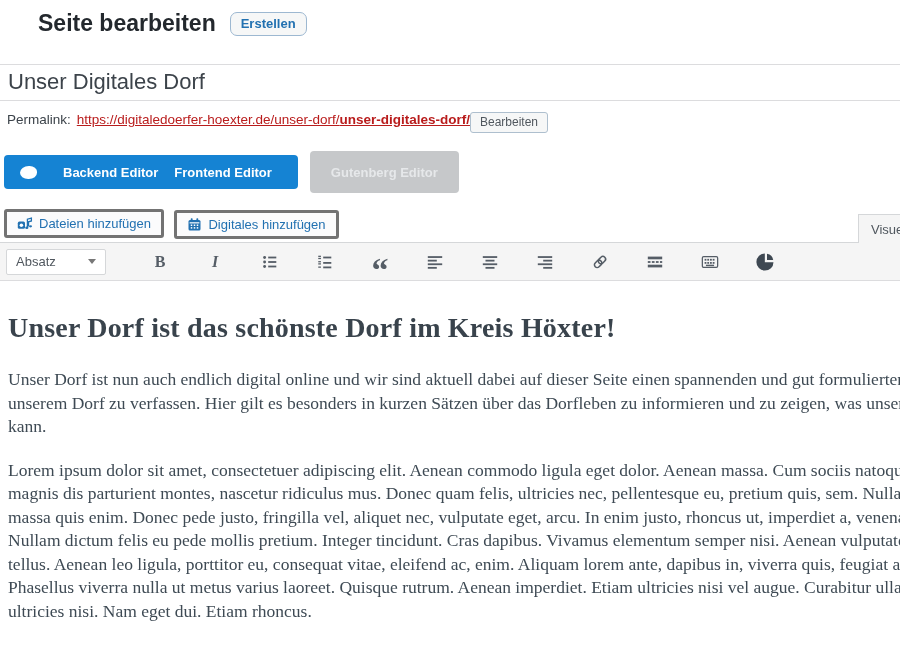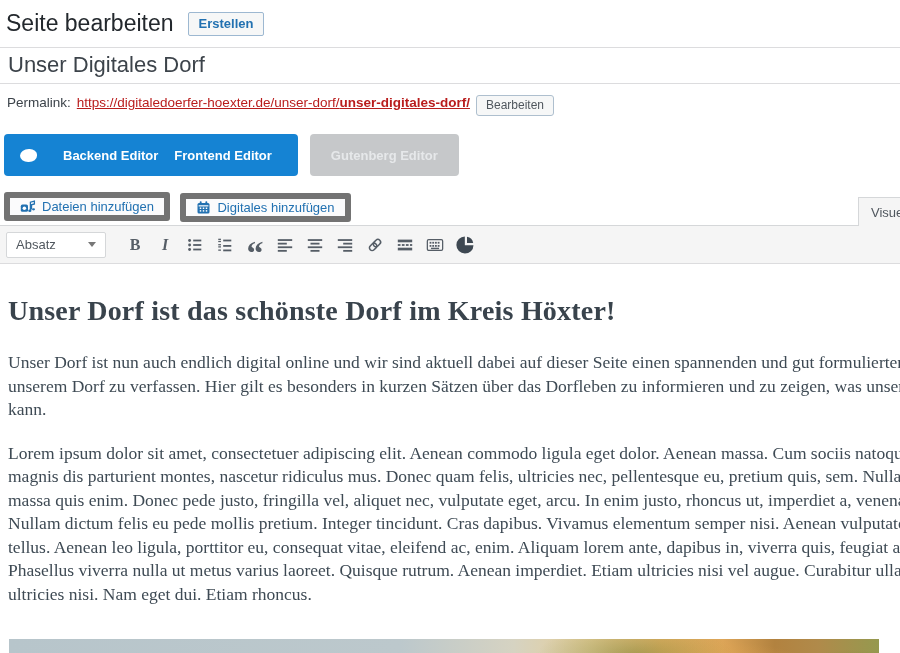--- a/index.html
+++ b/index.html
@@ -1,68 +1,68 @@
 <!DOCTYPE html>
 <html><head>
 <meta charset="utf-8">
 <style>
   * { margin:0; padding:0; box-sizing:border-box; }
   html,body { width:900px; height:653px; overflow:hidden; background:#fff;
     font-family:"Liberation Sans", sans-serif; }
 
   
   .header-row { padding:9px 0 0 6px; display:flex; align-items:center; }
-  .page-title { font-size:23px; font-weight:400; color:#23282d; line-height:29px; }
+  .page-title { font-size:23px; font-weight:700; color:#23282d; line-height:29px;margin-left:32px; }
   .btn-create { margin-left:14px; font-size:13px; font-weight:600; color:#2271b1;
-    background:#f6f7f7; border:1px solid #9db8d1; border-radius:2px;
+    background:#f6f7f7; border:1px solid #9db8d1; border-radius:7px;
     padding:3px 10px 4px; cursor:pointer; font-family:inherit; }
 
   
-  .title-wrap { margin-top:9px; }
+  .title-wrap { margin-top:26px; }
   .title-input { width:100%; display:block; font-family:inherit;
     font-size:22px; color:#3c434a; padding:4px 8px 5px;
     border:1px solid #dcdcde; border-left:none; border-right:none; background:#fff; outline:none; }
 
   
   .permalink-row { padding:11px 0 10px 7px; font-size:13.5px; color:#3c434a;
     display:flex; }
   .permalink-label { margin-right:6px; }
   .permalink-link { color:#b91c1c; text-decoration:underline; cursor:pointer; }
   .permalink-slug { font-weight:700; }
-  .btn-edit-permalink { margin-left:6px; font-size:12px; color:#50575e; background:#f6f7f7;
+  .btn-edit-permalink { font-size:12px; color:#50575e; background:#f6f7f7;
     border:1px solid #aebfce; border-radius:3px; padding:2px 9px 3px; cursor:pointer;
     font-family:inherit; }
 
   
   .switch-row { margin:8px 0 0 4px; display:flex; align-items:center; }
   .switch-blue { display:inline-flex; align-items:center; background:#1583d3;
-    border-radius:4px; height:42px; padding:0 26px 0 16px; cursor:pointer; }
+    border-radius:4px; height:34px; padding:0 26px 0 16px; cursor:pointer; }
   .wpb-logo { width:17px; height:13px; background:#fff;
     border-radius:55% 45% 50% 50%; margin-right:26px; }
   .switch-blue .sw-label { color:#fff; font-size:13px; font-weight:600; }
   .switch-blue .sw-label + .sw-label { margin-left:16px; }
   .switch-gray { margin-left:12px; display:inline-flex; align-items:center; justify-content:center;
     background:#c6c8ca; border-radius:4px; height:42px; padding:0 21px; cursor:pointer;
     color:#e6e8ea; font-size:13px; font-weight:600; }
 
   
   .media-row { margin-top:16px; height:34px; position:relative;
     border-bottom:1px solid #d5d7d9; background:#fff; }
   .media-btn { display:inline-flex; align-items:center; gap:6px; height:29px;
-    margin:0 2px 0 4px; padding:0 10px; background:#fbfbfc; border:6px solid #737373;
+    margin:0 2px 0 4px; padding:0 10px; background:#fbfbfc; border:3px solid #737373;
     border-radius:3px; font-size:13px; color:#2271b1; cursor:pointer; font-family:inherit; }
   .media-btn svg { display:block; }
   .visual-tab { position:absolute; left:858px; bottom:-1px; width:75px; height:29px;
     background:#f5f5f5; border:1px solid #d5d7d9; border-bottom:none;
     font-size:13px; color:#50575e; display:flex; align-items:center; padding-left:12px;
     cursor:pointer; }
 
   
   .mce-toolbar { height:38px; background:#f5f5f5; border-bottom:1px solid #dcdcde;
-    display:flex; align-items:center; padding-left:6px; }
+    display:flex; align-items:center; padding-left:6px;gap:25px; }
   .format-select { width:100px; height:26px; background:#fff; border:1px solid #d5d7d9;
     border-radius:2px; display:flex; align-items:center; justify-content:space-between;
     padding:0 9px; font-size:13px; color:#50575e; cursor:pointer; margin-right:14px; }
   .chev { width:0; height:0; border-left:4px solid transparent; border-right:4px solid transparent;
     border-top:5px solid #777; }
   .tb-btn { width:26px; height:26px; display:flex; align-items:center; justify-content:center;
     margin:0 2px; color:#555d66; cursor:pointer; border-radius:2px; }
   .tb-btn.bold { font-weight:800; font-size:16px; font-family:"Liberation Serif", serif; }
   .tb-btn.italic { font-style:italic; font-size:16px; font-weight:700; font-family:"Liberation Serif", serif; }
   .tb-btn.quote { font-family:"Liberation Serif", serif; font-size:34px; font-weight:700; line-height:10px;

